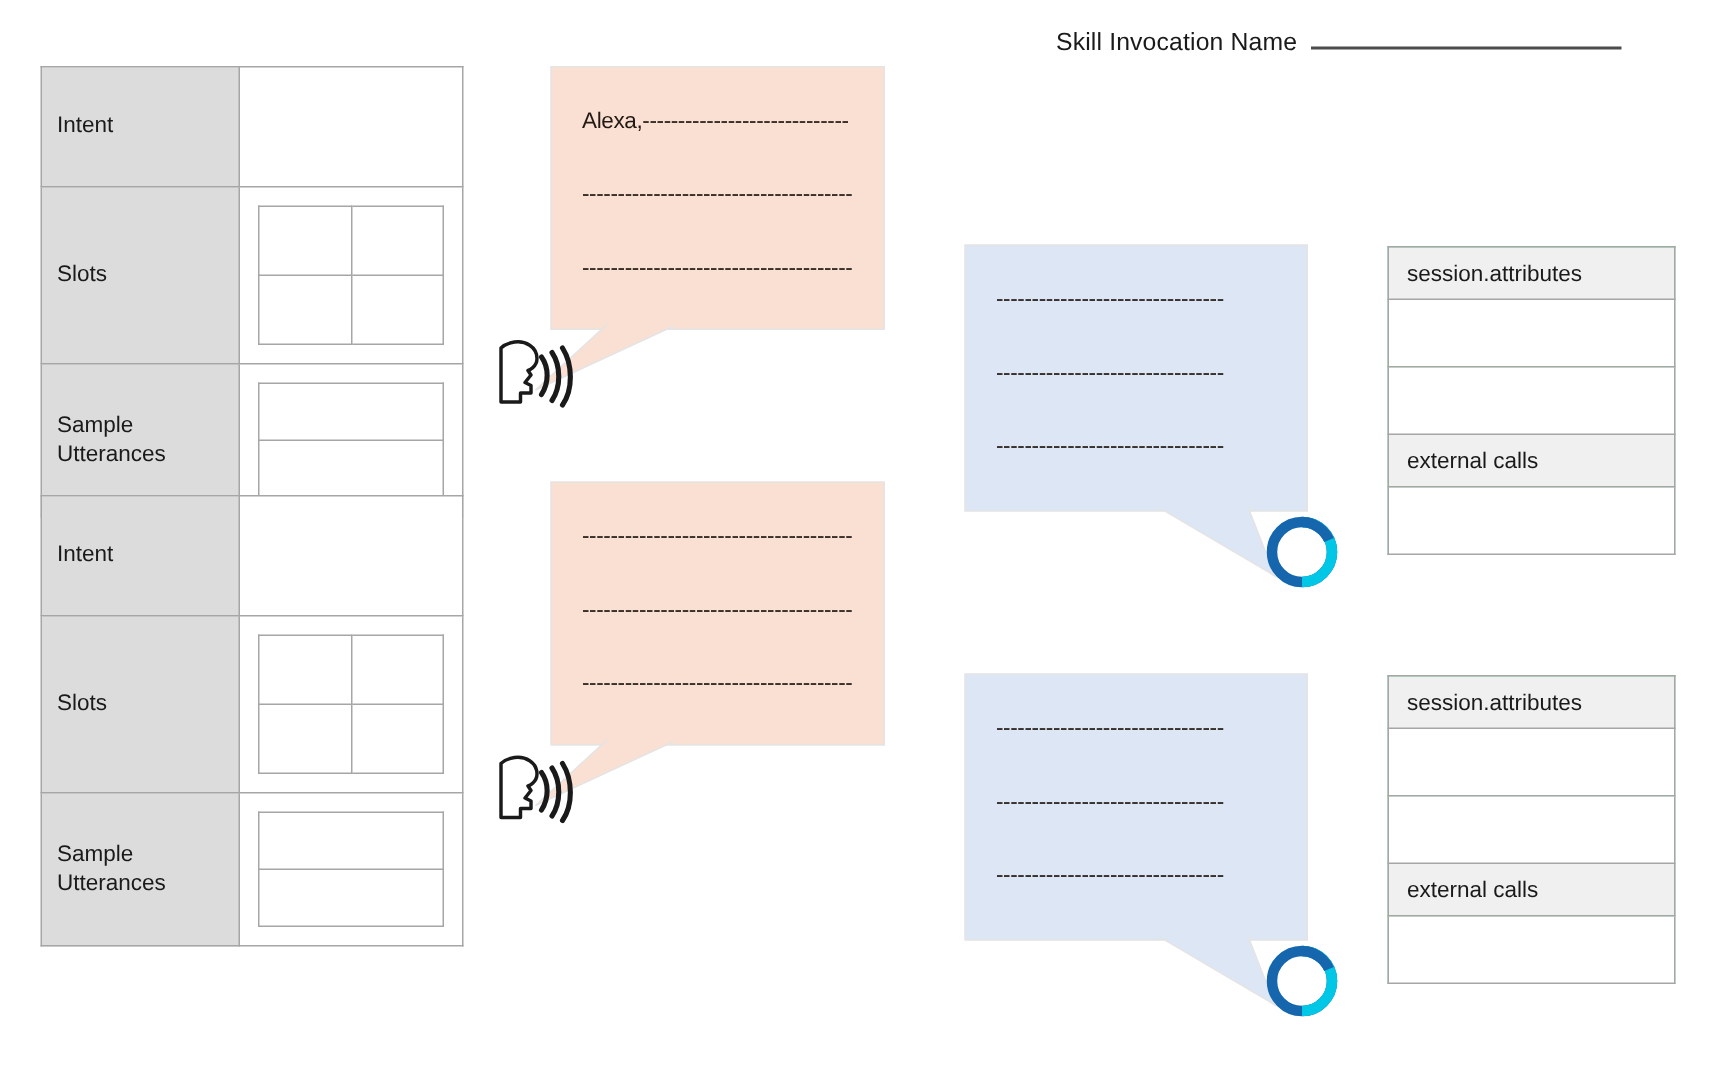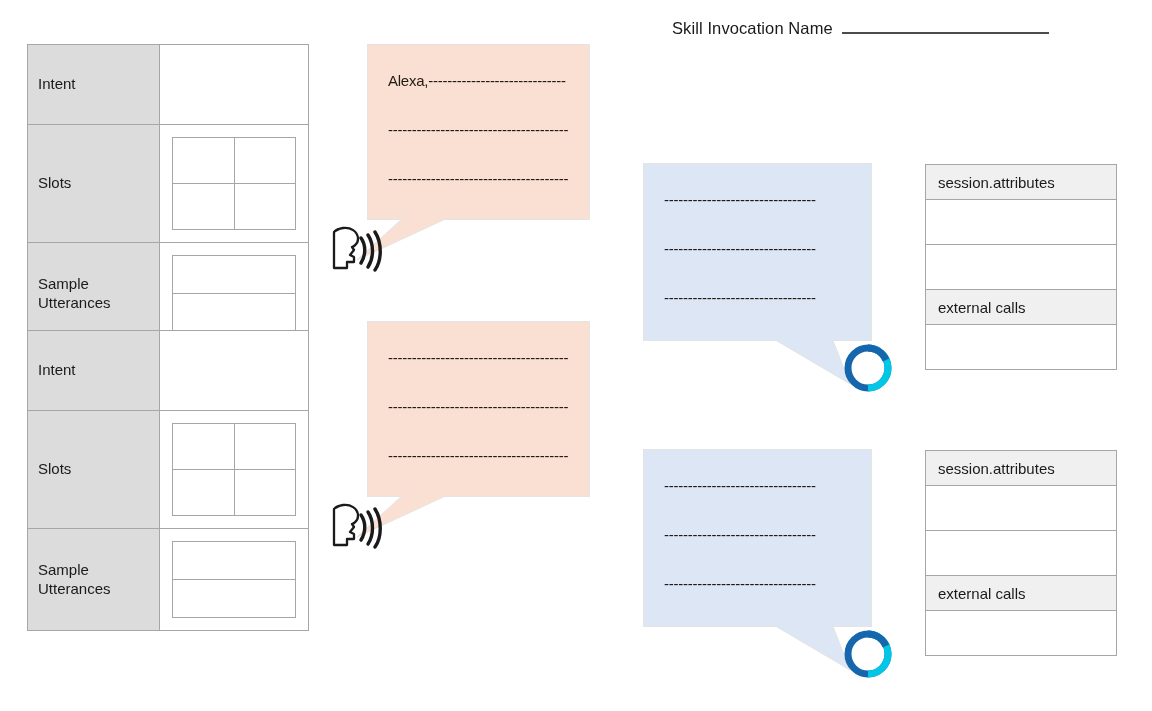--- a/index.html
+++ b/index.html
@@ -16,21 +16,21 @@
     position: relative;
     width: 1152px;
     height: 711px;
     background: #ffffff;
     overflow: hidden;
   }
 
   
   .header {
     position: absolute;
-    left: 672px;
+    left: 704px;
     top: 19px;
     display: flex;
     align-items: baseline;
     white-space: nowrap;
   }
   .header-label {
     font-size: 16.5px;
     color: #1a1a1a;
     letter-spacing: 0.1px;
   }

